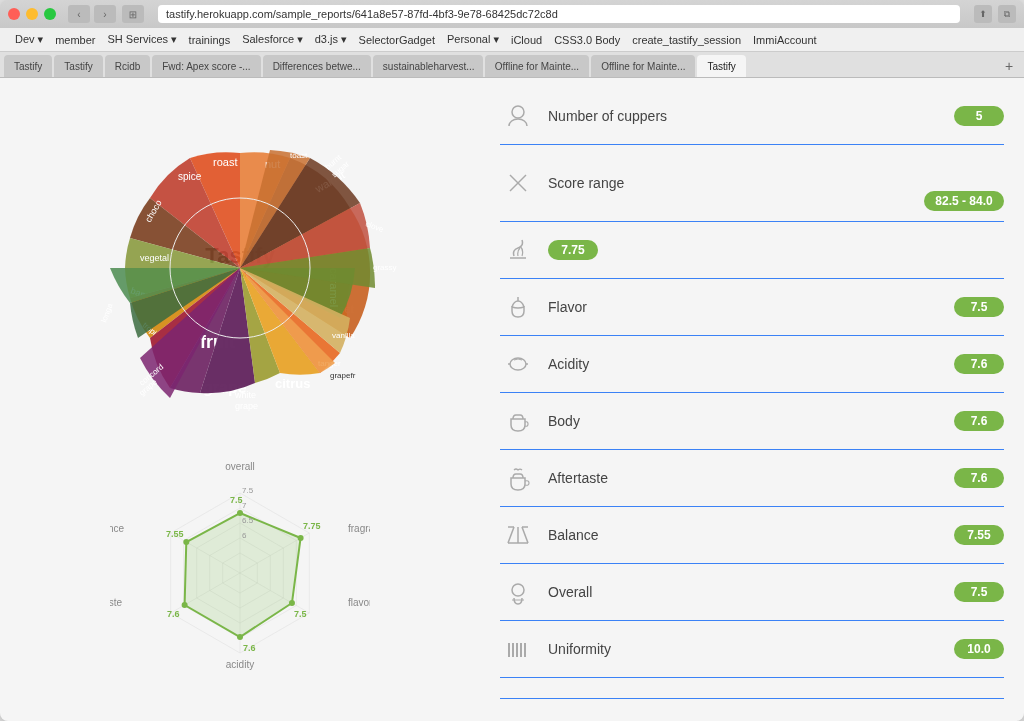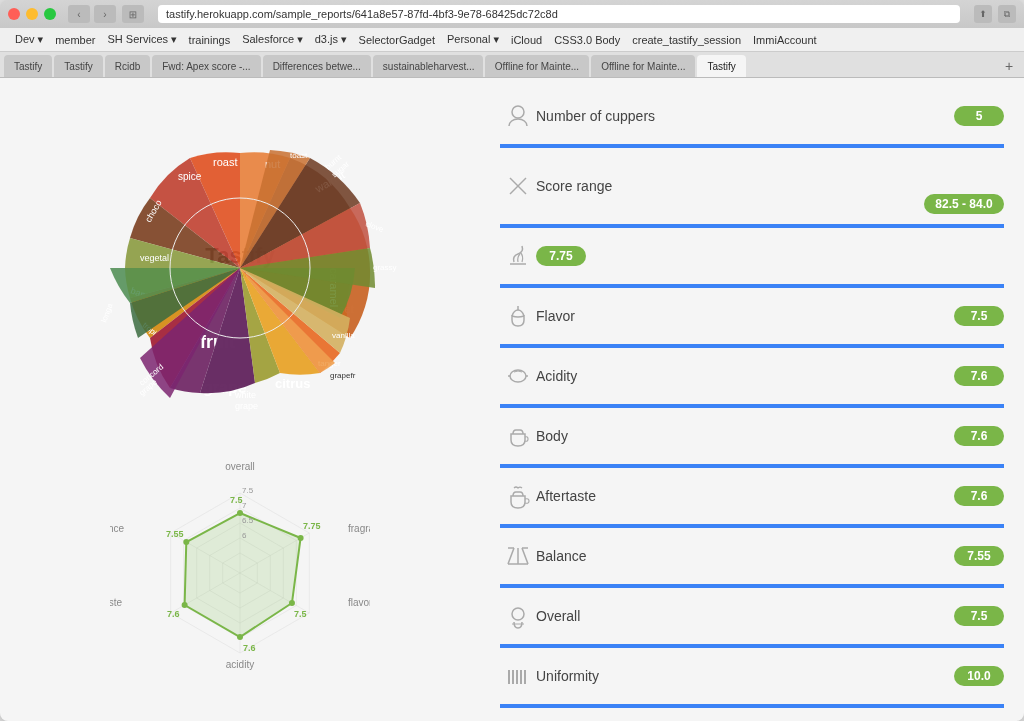--- a/index.html
+++ b/index.html
@@ -34,21 +34,21 @@
 
     
     .flavor-wheel-container { display: flex; justify-content: center; align-items: center; margin-bottom: 20px; }
     .wheel-svg { width: 340px; height: 340px; }
 
     
     .radar-container { display: flex; justify-content: center; }
     .radar-svg { width: 260px; height: 220px; }
 
     
-    .score-row { display: flex; align-items: center; padding: 10px 0; border-bottom: 4px solid #3b82f6; }
+    .score-row { display: flex; align-items: center; padding: 10px 0; border-bottom: 1px solid #3b82f6; gap: 12px; }
     .score-icon { width: 36px; height: 36px; display: flex; align-items: center; justify-content: center; flex-shrink: 0; }
     .score-icon svg { width: 28px; height: 28px; }
     .score-label { flex: 1; font-size: 14px; color: #444; font-weight: 400; }
     .score-badge { background: #7ab648; color: white; border-radius: 10px; padding: 3px 10px; font-size: 12px; font-weight: 600; min-width: 50px; text-align: center; }
     .score-badge.wide { min-width: 80px; margin-top: 36px; }
   </style>
 </head>
 <body>
 
 <div class="os-chrome">

